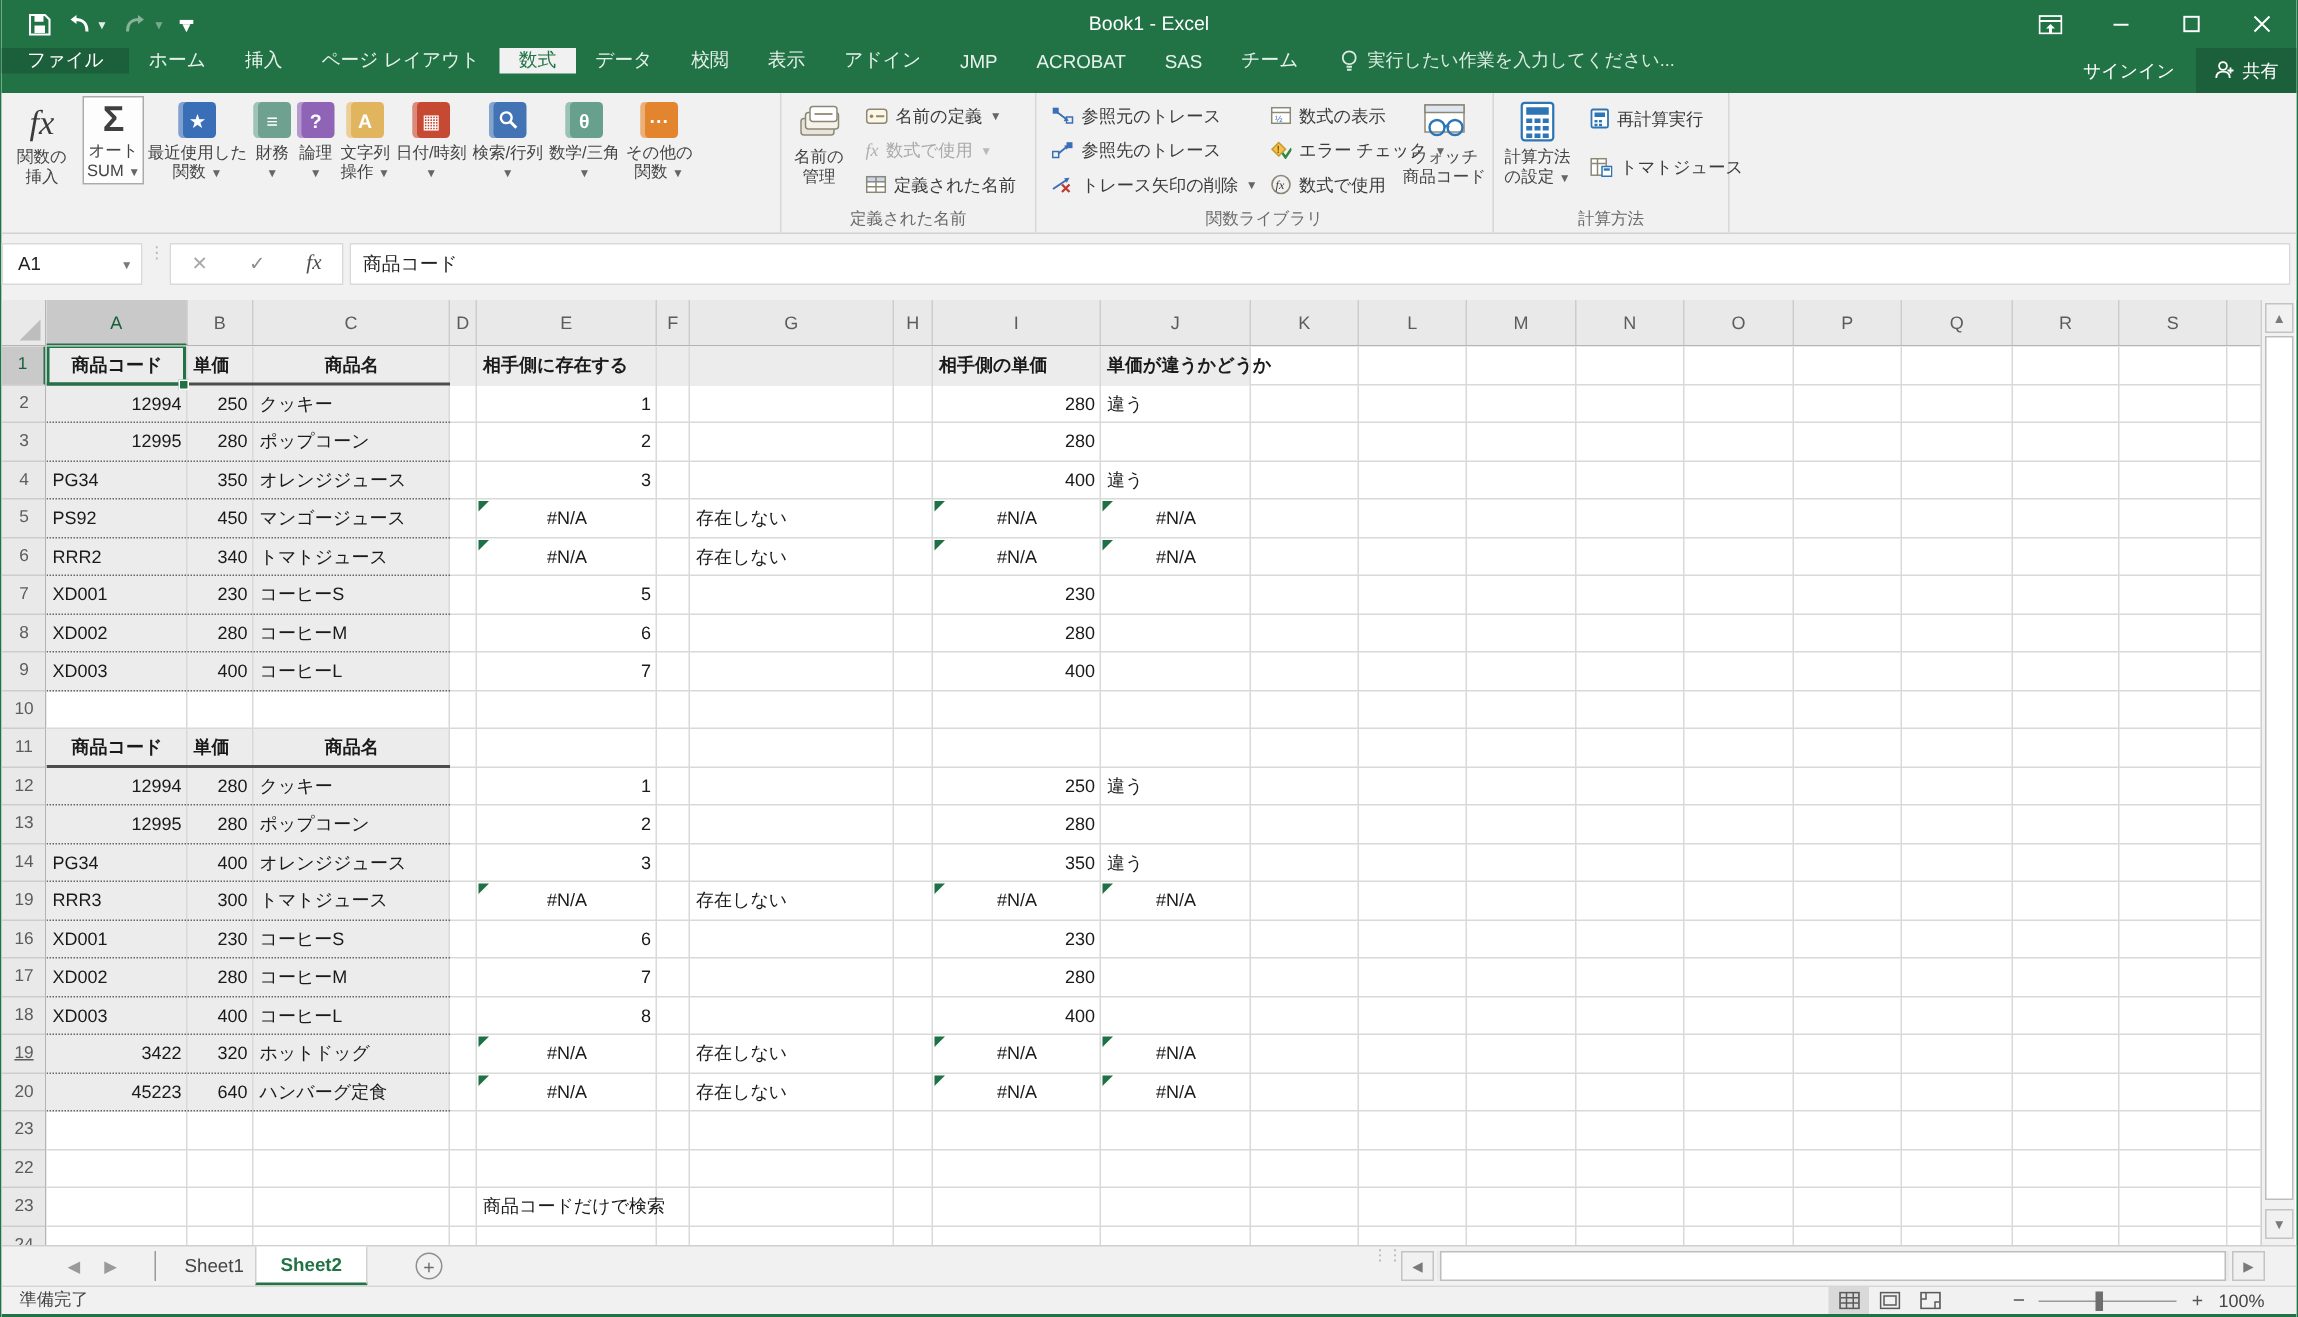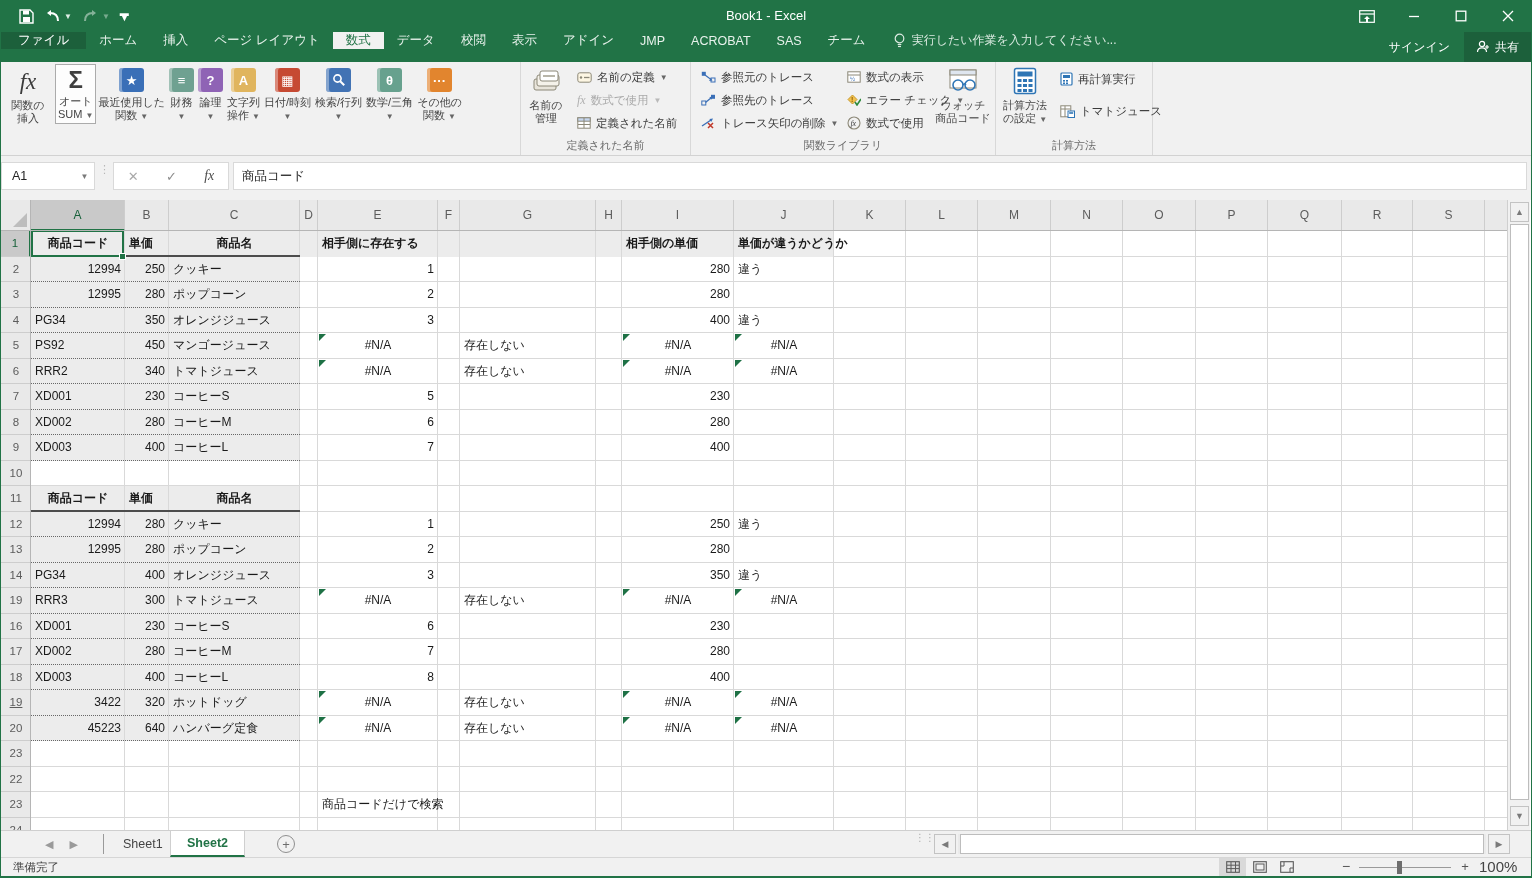--- a/index.html
+++ b/index.html
@@ -110,21 +110,21 @@
   
   .statusbar{position:absolute;left:0;top:857px;width:100%;height:21px;background:#f1f1f1;border-top:1px solid #d6d6d6;}
   .ready{position:absolute;left:12px;top:0;height:18px;line-height:18px;font-size:11.5px;color:#444;}
   .viewbtns{position:absolute;left:1218px;top:0;height:18px;display:flex;}
   .vwb{width:27px;height:18px;display:flex;align-items:center;justify-content:center;}
   .vwb.sel{background:#d9d9d9;}
   .zminus{position:absolute;left:1337px;top:0;width:16px;height:18px;color:#555;font-size:14px;text-align:center;line-height:16px;}
   .ztrack{position:absolute;left:1358px;top:9px;width:92px;height:1px;background:#9a9a9a;}
   .zthumb{position:absolute;left:1396px;top:3px;width:5px;height:13px;background:#6e6e6e;}
   .zplus{position:absolute;left:1456px;top:0;width:16px;height:18px;color:#555;font-size:13px;text-align:center;line-height:17px;}
-  .zpct{position:absolute;left:1478px;top:0;height:18px;line-height:18px;font-size:15px;color:#444;}
+  .zpct{position:absolute;left:1478px;top:0;height:18px;line-height:18px;font-size:12px;color:#444;}
   .greenbottom{position:absolute;left:0;bottom:0;width:100%;height:2px;background:#217346;}
 </style>
 </head>
 <body>
 
 <div class="app">
 
   <div class="titlebar">
     <div class="qat">
       <div class="qbtn">

